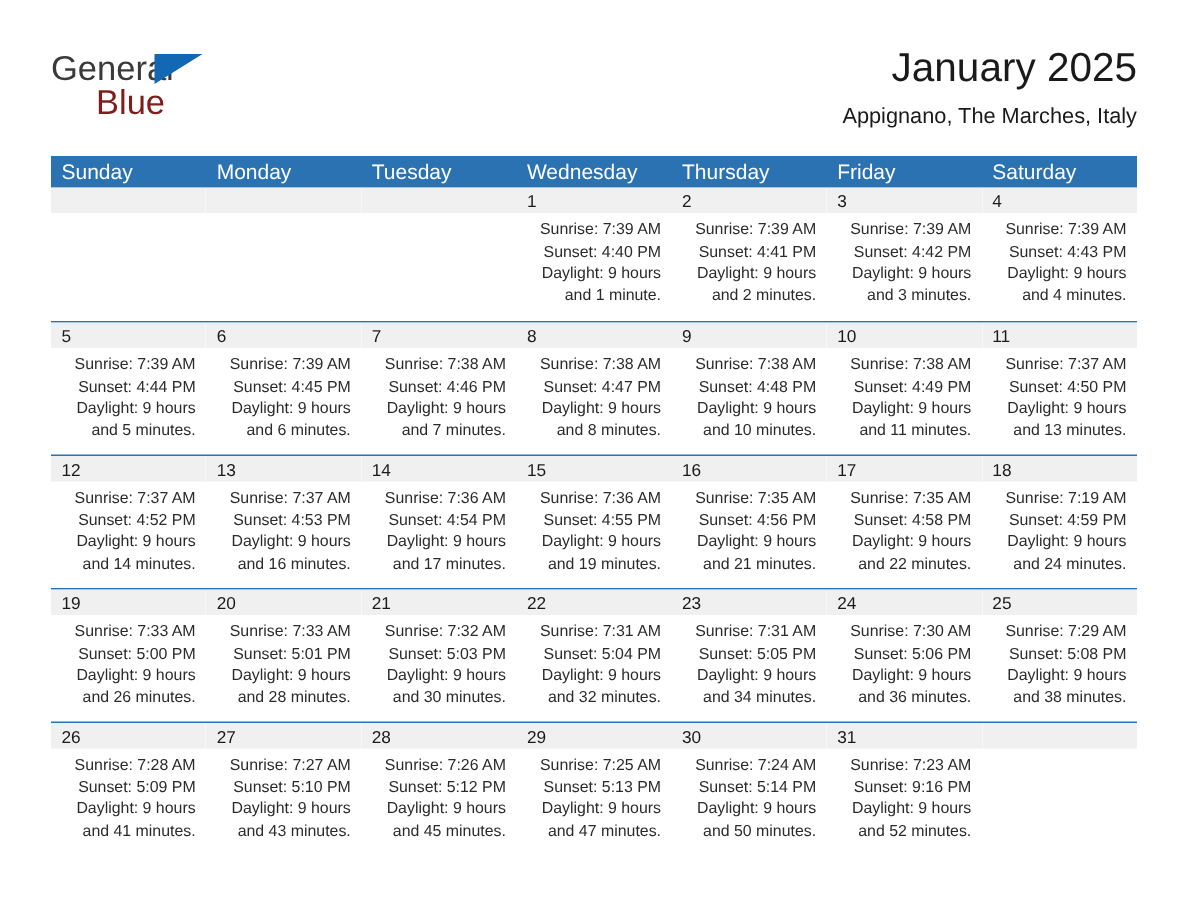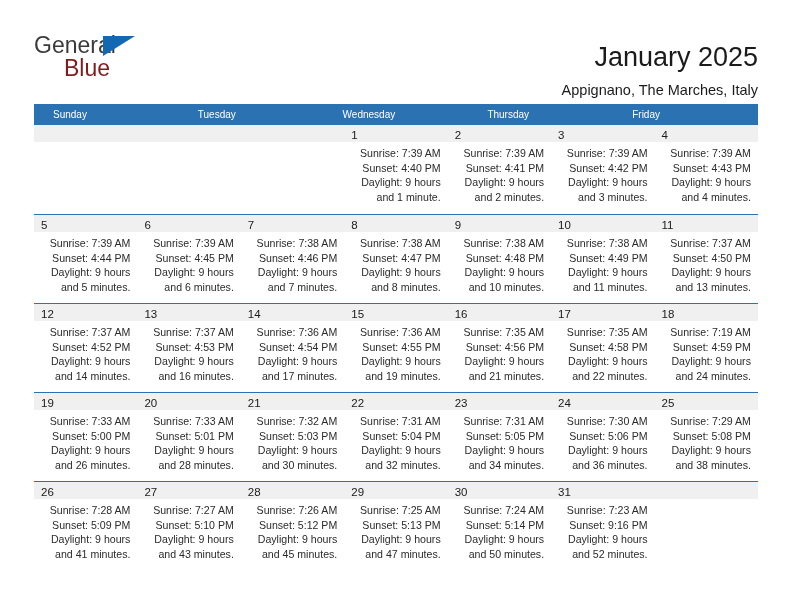--- a/index.html
+++ b/index.html
@@ -60,21 +60,21 @@
     top: 23px;
     font-size: 23px;
     color: #7f1d1d;
     line-height: 26px;
     white-space: nowrap;
   }
 
   .titles {
     position: absolute;
     right: 0;
-    top: 12px;
+    top: 0;
     text-align: right;
   }
   .cal-title {
     font-size: 27px;
     color: #1a1a1a;
     line-height: 34px;
     white-space: nowrap;
   }
   .cal-subtitle {
     font-size: 14.5px;
@@ -93,23 +93,23 @@
     width: 724px;
   }
   .weekdays {
     display: flex;
     background: #2b72b3;
     height: 21px;
   }
   .weekday {
     flex: 1 1 0;
     color: #ffffff;
-    font-size: 10px;
+    font-size: 14px;
     line-height: 21px;
-    padding-left: 19px;
+    padding-left: 7px;
     box-sizing: border-box;
     overflow: hidden;
     white-space: nowrap;
   }
 
   .week {
     display: flex;
     border-top: 1.6px solid #2b72b3;
     height: 89px;
     box-sizing: border-box;
@@ -161,24 +161,26 @@
     <div class="titles">
       <div class="cal-title">January 2025</div>
       <div class="cal-subtitle">Appignano, The Marches, Italy</div>
     </div>
 
   </div>
 
   <div class="calendar">
     <div class="weekdays" id="weekday-row">
         <div class="weekday">Sunday</div>
+        <div class="weekday">Monday</div>
         <div class="weekday">Tuesday</div>
         <div class="weekday">Wednesday</div>
         <div class="weekday">Thursday</div>
         <div class="weekday">Friday</div>
+        <div class="weekday">Saturday</div>
       </div>
     <div id="weeks-container">
         <div class="week first">
           <div class="day empty">
             <div class="day-num-band"><span class="day-num"></span></div>
           </div>
           <div class="day empty">
             <div class="day-num-band"><span class="day-num"></span></div>
           </div>
           <div class="day empty">

